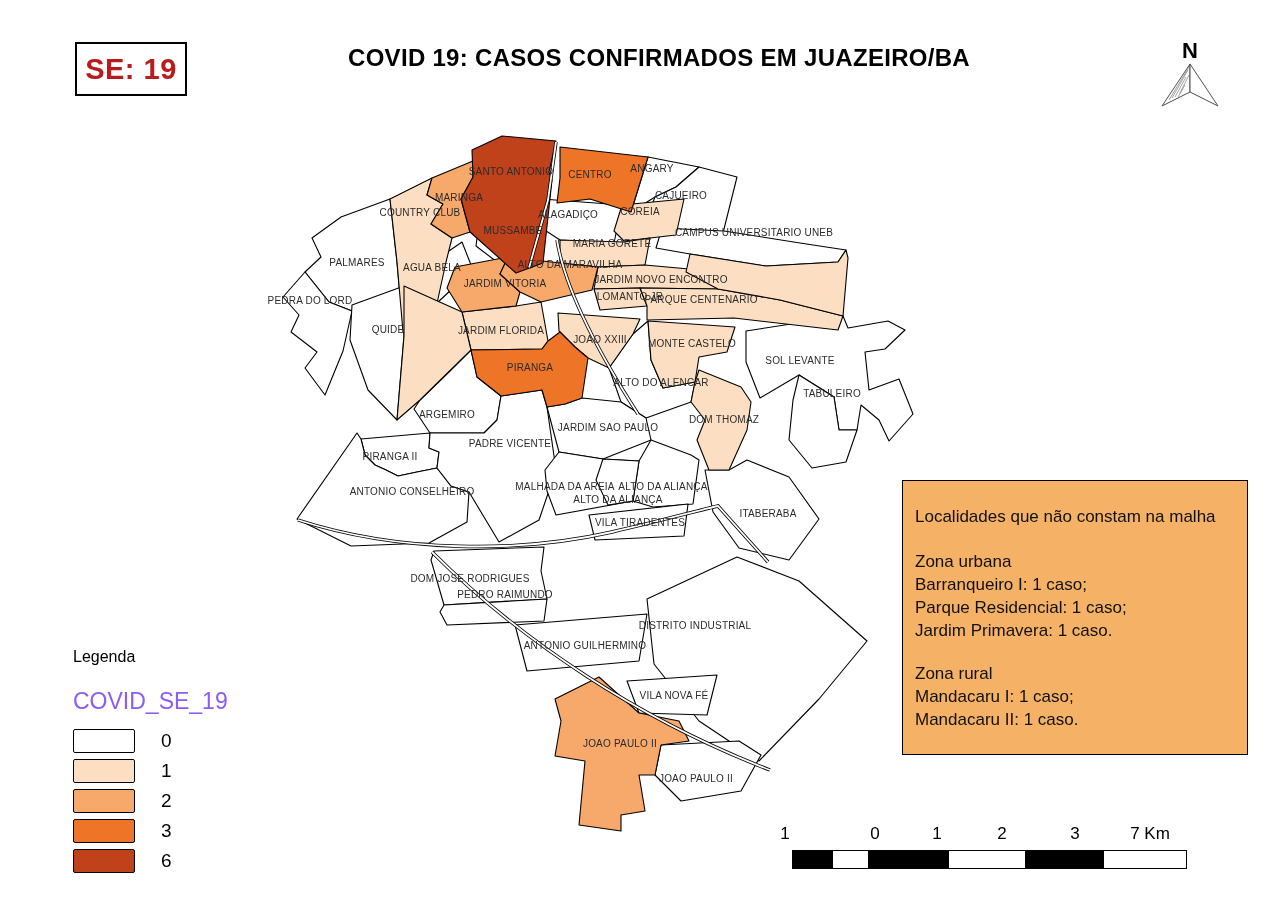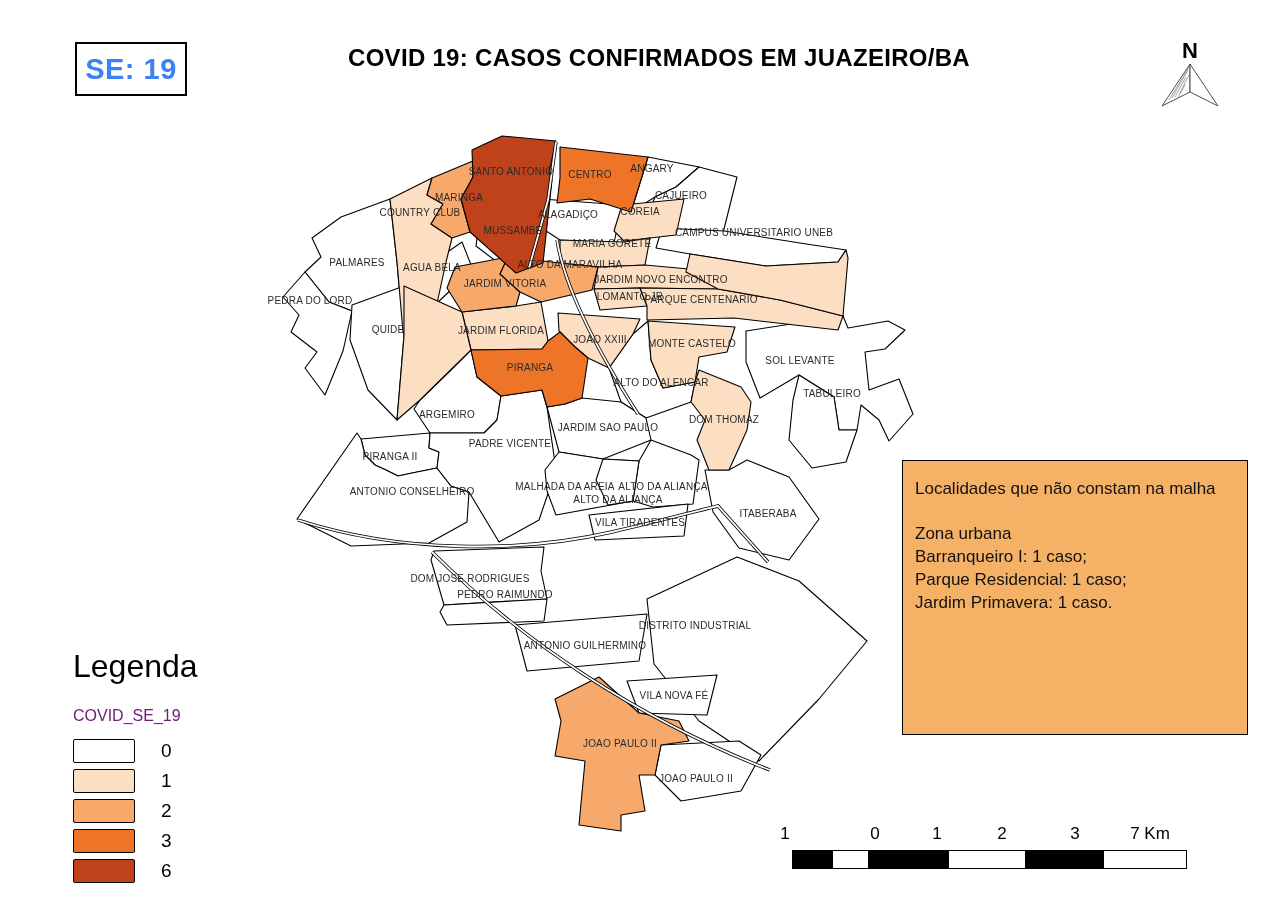--- a/index.html
+++ b/index.html
@@ -1,32 +1,32 @@
 <!DOCTYPE html>
 <html><head>
 <meta charset="utf-8">
 <style>
   html,body{margin:0;padding:0;background:#ffffff;}
   .canvas{position:relative;width:1280px;height:905px;background:#ffffff;overflow:hidden;
           font-family:"Liberation Sans",sans-serif;}
   .se-box{position:absolute;left:75px;top:42px;width:108px;height:50px;border:2px solid #000;
           display:flex;align-items:center;justify-content:center;font-size:29px;font-weight:bold;
-          color:#3b82f6;letter-spacing:0.5px;}
+          color:#b91c1c;letter-spacing:0.5px;}
   .map-title{position:absolute;left:300px;top:44px;width:670px;text-align:right;
              font-size:24px;font-weight:bold;color:#000;letter-spacing:0.3px;}
   .map-svg{position:absolute;left:0;top:0;}
   .map-label{font-size:10px;fill:#2b2b2b;text-anchor:middle;letter-spacing:0.2px;}
   .legend{position:absolute;left:73px;top:648px;}
-  .legend-title{font-size:32px;color:#000;margin-bottom:22px;}
-  .legend-layer{font-size:16px;color:#701a75;margin-bottom:14px;}
+  .legend-title{font-size:16px;color:#000;margin-bottom:22px;}
+  .legend-layer{font-size:23px;color:#8b5cf6;margin-bottom:14px;}
   .legend-row{display:flex;align-items:center;margin-bottom:6px;height:24px;}
   .legend-swatch{width:60px;height:22px;border:1.6px solid #000;border-radius:2px;margin-right:26px;}
   .legend-value{font-size:19px;color:#000;}
-  .info-box{position:absolute;left:902px;top:460px;width:346px;height:275px;border:1.5px solid #000;
-            box-sizing:border-box;padding:16px 12px;font-size:17px;color:#111;line-height:23px;}
+  .info-box{position:absolute;left:902px;top:480px;width:346px;height:275px;border:1.5px solid #000;
+            box-sizing:border-box;padding:24px 12px;font-size:17px;color:#111;line-height:23px;}
   .info-title{margin-bottom:22px;}
   .info-section{margin-bottom:20px;}
   .scalebar-labels{position:absolute;left:0;top:824px;width:1280px;height:20px;font-size:17px;color:#000;}
   .scalebar-labels span{position:absolute;transform:translateX(-50%);}
   .scalebar{position:absolute;left:792px;top:850px;height:17px;display:flex;border:1.5px solid #000;
             box-sizing:content-box;}
   .scalebar .seg{height:100%;box-sizing:border-box;border-right:1.5px solid #000;}
   .scalebar .seg:last-child{border-right:none;}
 </style>
 </head>
@@ -187,20 +187,25 @@
   </div>
 
   <div class="info-box" style="background: rgb(245, 178, 102);">
     <div class="info-title">Localidades que não constam na malha</div>
     <div class="info-section">
       <div>Zona urbana</div>
       <div>Barranqueiro I: 1 caso;</div>
       <div>Parque Residencial: 1 caso;</div>
       <div>Jardim Primavera: 1 caso.</div>
     </div>
+    <div class="info-section">
+      <div>Zona rural</div>
+      <div>Mandacaru I: 1 caso;</div>
+      <div>Mandacaru II: 1 caso.</div>
+    </div>
   </div>
 
   <div class="scalebar-labels" id="scalebar-labels">
       <span style="left: 785px;">1</span>
       <span style="left: 875px;">0</span>
       <span style="left: 937px;">1</span>
       <span style="left: 1002px;">2</span>
       <span style="left: 1075px;">3</span>
       <span style="left: 1150px;">7 Km</span>
     </div>

